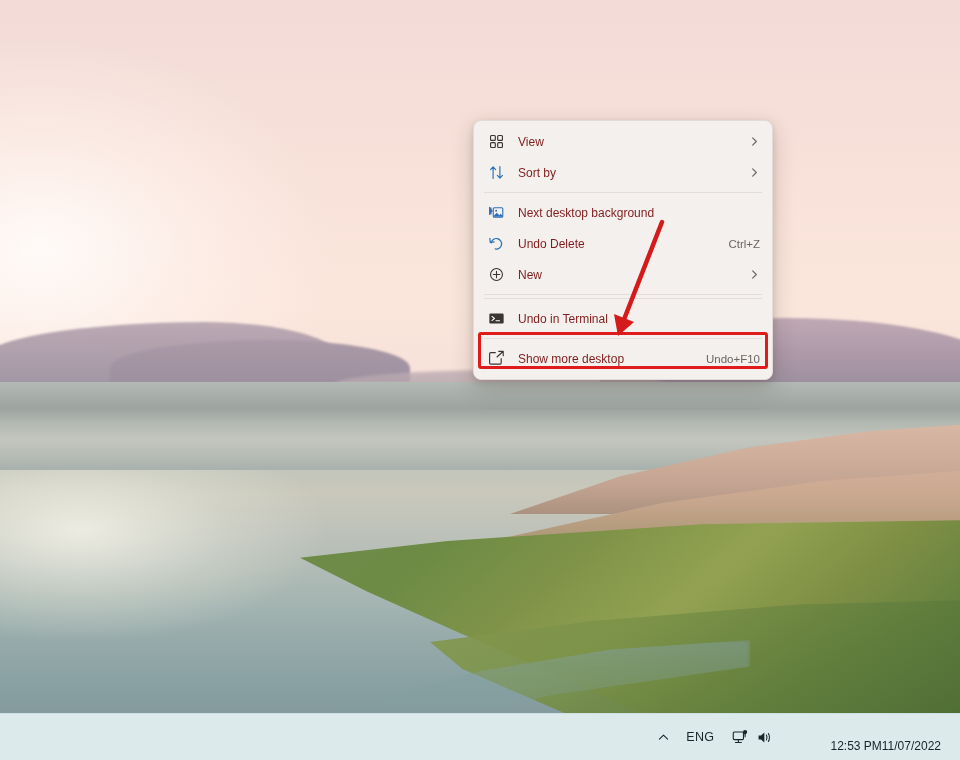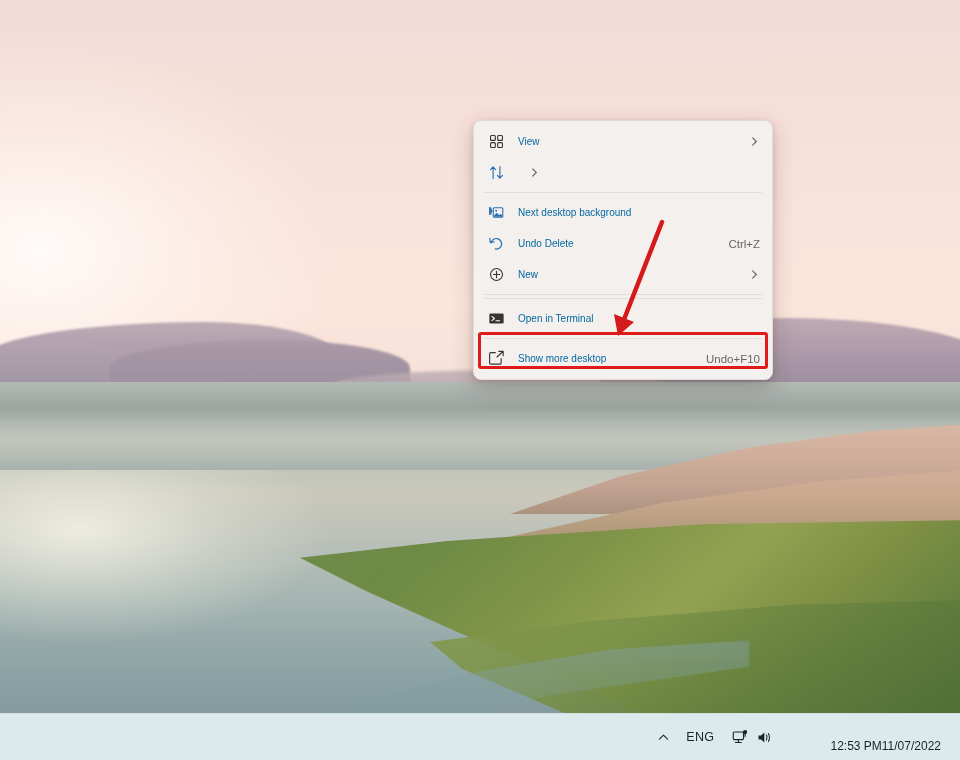--- a/index.html
+++ b/index.html
@@ -226,22 +226,22 @@
     position: relative;
   }
   .mi-icon {
     width: 20px; height: 20px;
     flex: 0 0 20px;
     display: flex; align-items: center; justify-content: center;
     margin-right: 12px;
   }
   .mi-label {
     flex: 1 1 auto;
-    font-size: 10px;
-    color: #0369a1;
+    font-size: 12px;
+    color: #7f1d1d;
     white-space: nowrap;
   }
   .mi-accel {
     font-size: 11.5px;
     color: #6b6561;
     margin-left: 12px;
   }
   .mi-chevron {
     width: 12px; height: 12px;
     margin-left: 10px;
@@ -309,20 +309,21 @@
             </svg>
           </span>
         </div>
         <div class="menu-item">
           <span class="mi-icon">
             <svg xmlns="http://www.w3.org/2000/svg" width="17" height="17" viewBox="0 0 20 20">
               <path d="M6 17 L6 3.6 M3 6.6 L6 3.4 L9 6.6" fill="none" stroke="#2a6fb5" stroke-width="1.35" stroke-linecap="round" stroke-linejoin="round"></path>
               <path d="M14 3 L14 16.4 M11 13.4 L14 16.6 L17 13.4" fill="none" stroke="#2a6fb5" stroke-width="1.35" stroke-linecap="round" stroke-linejoin="round"></path>
             </svg>
           </span>
+          <span class="mi-label">Sort by</span>
           <span class="mi-chevron">
             <svg xmlns="http://www.w3.org/2000/svg" width="11" height="11" viewBox="0 0 12 12">
               <path d="M4 2 L8 6 L4 10" fill="none" stroke="#6b6561" stroke-width="1.25" stroke-linecap="round" stroke-linejoin="round"></path>
             </svg>
           </span>
         </div>
       </div>
       <div class="menu-sep"></div>
       <div class="menu-group">
         <div class="menu-item">
@@ -366,21 +367,21 @@
       <div class="menu-sep"></div>
       <div class="menu-group">
         <div class="menu-item">
           <span class="mi-icon">
             <svg xmlns="http://www.w3.org/2000/svg" width="17" height="17" viewBox="0 0 20 20">
               <rect x="1.6" y="4.2" width="16.8" height="11.6" rx="1.4" fill="#3a3532"></rect>
               <path d="M4.6 7.6 L7.6 10 L4.6 12.4" fill="none" stroke="#ffffff" stroke-width="1.25" stroke-linecap="round" stroke-linejoin="round"></path>
               <path d="M9.4 12.6 L13.6 12.6" stroke="#ffffff" stroke-width="1.25" stroke-linecap="round"></path>
             </svg>
           </span>
-          <span class="mi-label">Open in Terminal</span>
+          <span class="mi-label">Undo in Terminal</span>
         </div>
       </div>
       <div class="menu-sep"></div>
       <div class="menu-group">
         <div class="menu-item">
           <span class="mi-icon">
             <svg xmlns="http://www.w3.org/2000/svg" width="17" height="17" viewBox="0 0 20 20">
               <path d="M8.6 3.1 L3.2 3.1 A1.3 1.3 0 0 0 1.9 4.4 L1.9 15.4 A1.3 1.3 0 0 0 3.2 16.7 L14.2 16.7 A1.3 1.3 0 0 0 15.5 15.4 L15.5 10.2" fill="none" stroke="#3a3532" stroke-width="1.35" stroke-linecap="round" stroke-linejoin="round"></path>
               <path d="M10.6 8.2 L17.6 1.8 M12.6 1.6 L17.9 1.6 L17.9 6.8" fill="none" stroke="#3a3532" stroke-width="1.35" stroke-linecap="round" stroke-linejoin="round"></path>
             </svg>

